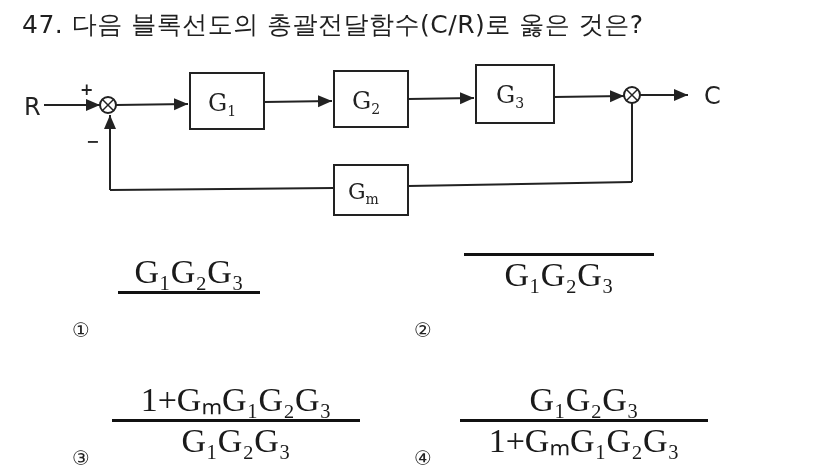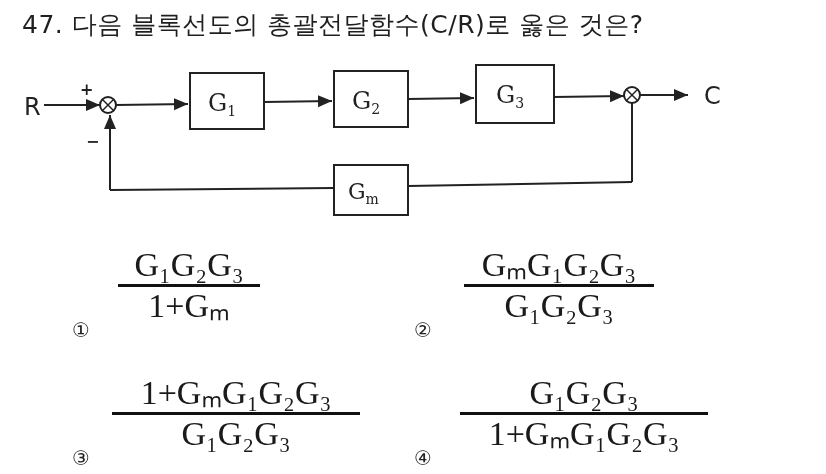--- a/index.html
+++ b/index.html
@@ -1,20 +1,20 @@
 <!DOCTYPE html>
 <html><head>
 <meta charset="utf-8">
 <style>
   html, body { margin:0; padding:0; background:#ffffff; }
   body { width:826px; height:474px; position:relative; overflow:hidden; font-family:"DejaVu Sans", sans-serif; color:#1a1a1a; }
   .question { position:absolute; left:22px; top:8px; font-size:25px; letter-spacing:0.5px; white-space:nowrap; color:#1f1f1f; }
   .diagram { position:absolute; left:0; top:55px; }
   .num { position:absolute; font-family:"DejaVu Sans", sans-serif; font-size:20px; color:#222; }
-  .frac { position:absolute; text-align:center; }
+  .frac { position:absolute; text-align:center;margin-top:7px; }
   .frac .n, .frac .d { font-family:"Liberation Serif", serif; font-size:34px; line-height:38px; white-space:nowrap; }
   .frac .bar { height:3px; background:#111; }
 </style>
 </head>
 <body>
 
 <div class="question">
   <span>47.</span>
   <span>다음 블록선도의 총괄전달함수(C/R)로 옳은 것은?</span>
 </div>
@@ -62,26 +62,24 @@
     <text x="352" y="54" font-size="24"><tspan>G</tspan><tspan font-size="14" dy="5">2</tspan></text>
     <text x="496" y="48" font-size="24"><tspan>G</tspan><tspan font-size="14" dy="5">3</tspan></text>
     <text x="348" y="144" font-size="22"><tspan>G</tspan><tspan font-size="14" dy="5">m</tspan></text>
   </g>
 </svg>
 
 <div class="num" style="left:72px;top:318px;">①</div>
 <div class="frac" style="left:118px;top:246px;width:142px;">
   <div class="n">G₁G₂G₃</div>
   <div class="bar"></div>
-  <div class="d">1+Gₘ</div>
 </div>
 
 <div class="num" style="left:414px;top:318px;">②</div>
 <div class="frac" style="left:464px;top:246px;width:190px;">
-  <div class="n">GₘG₁G₂G₃</div>
   <div class="bar"></div>
   <div class="d">G₁G₂G₃</div>
 </div>
 
 <div class="num" style="left:72px;top:446px;">③</div>
 <div class="frac" style="left:112px;top:374px;width:248px;">
   <div class="n">1+GₘG₁G₂G₃</div>
   <div class="bar"></div>
   <div class="d">G₁G₂G₃</div>
 </div>

